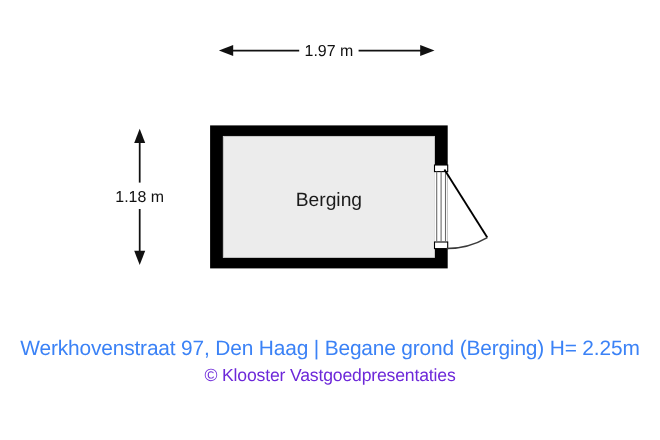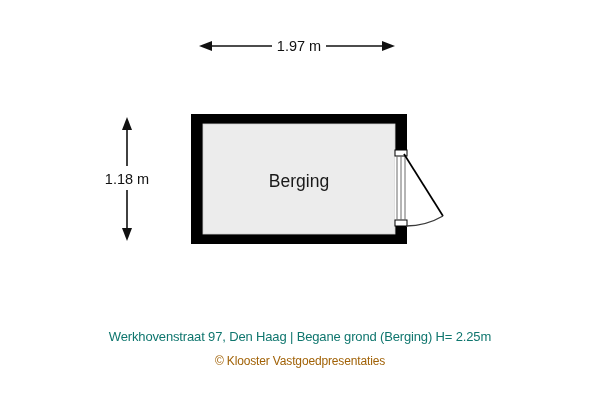--- a/index.html
+++ b/index.html
@@ -27,33 +27,32 @@
     height: 400px;
   }
   .caption-block {
     position: absolute;
     left: 0;
     top: 306px;
     width: 600px;
     text-align: center;
   }
   .caption-line-1 {
-    font-size: 13px;
+    font-size: 19px;
     line-height: 24px;
     letter-spacing: -0.15px;
     white-space: nowrap;
-    color: #0f766e;
-    margin-top: 19px;
+    color: #3b82f6;
   }
   .caption-line-2 {
-    font-size: 12px;
+    font-size: 16px;
     line-height: 24px;
     letter-spacing: -0.15px;
     white-space: nowrap;
-    color: #a16207;
+    color: #6d28d9;
   }
 </style>
 </head>
 <body>
 
 <div id="floorplan-page">
 
   <svg id="plan-canvas" viewBox="0 0 600 400">
 
     <g>

